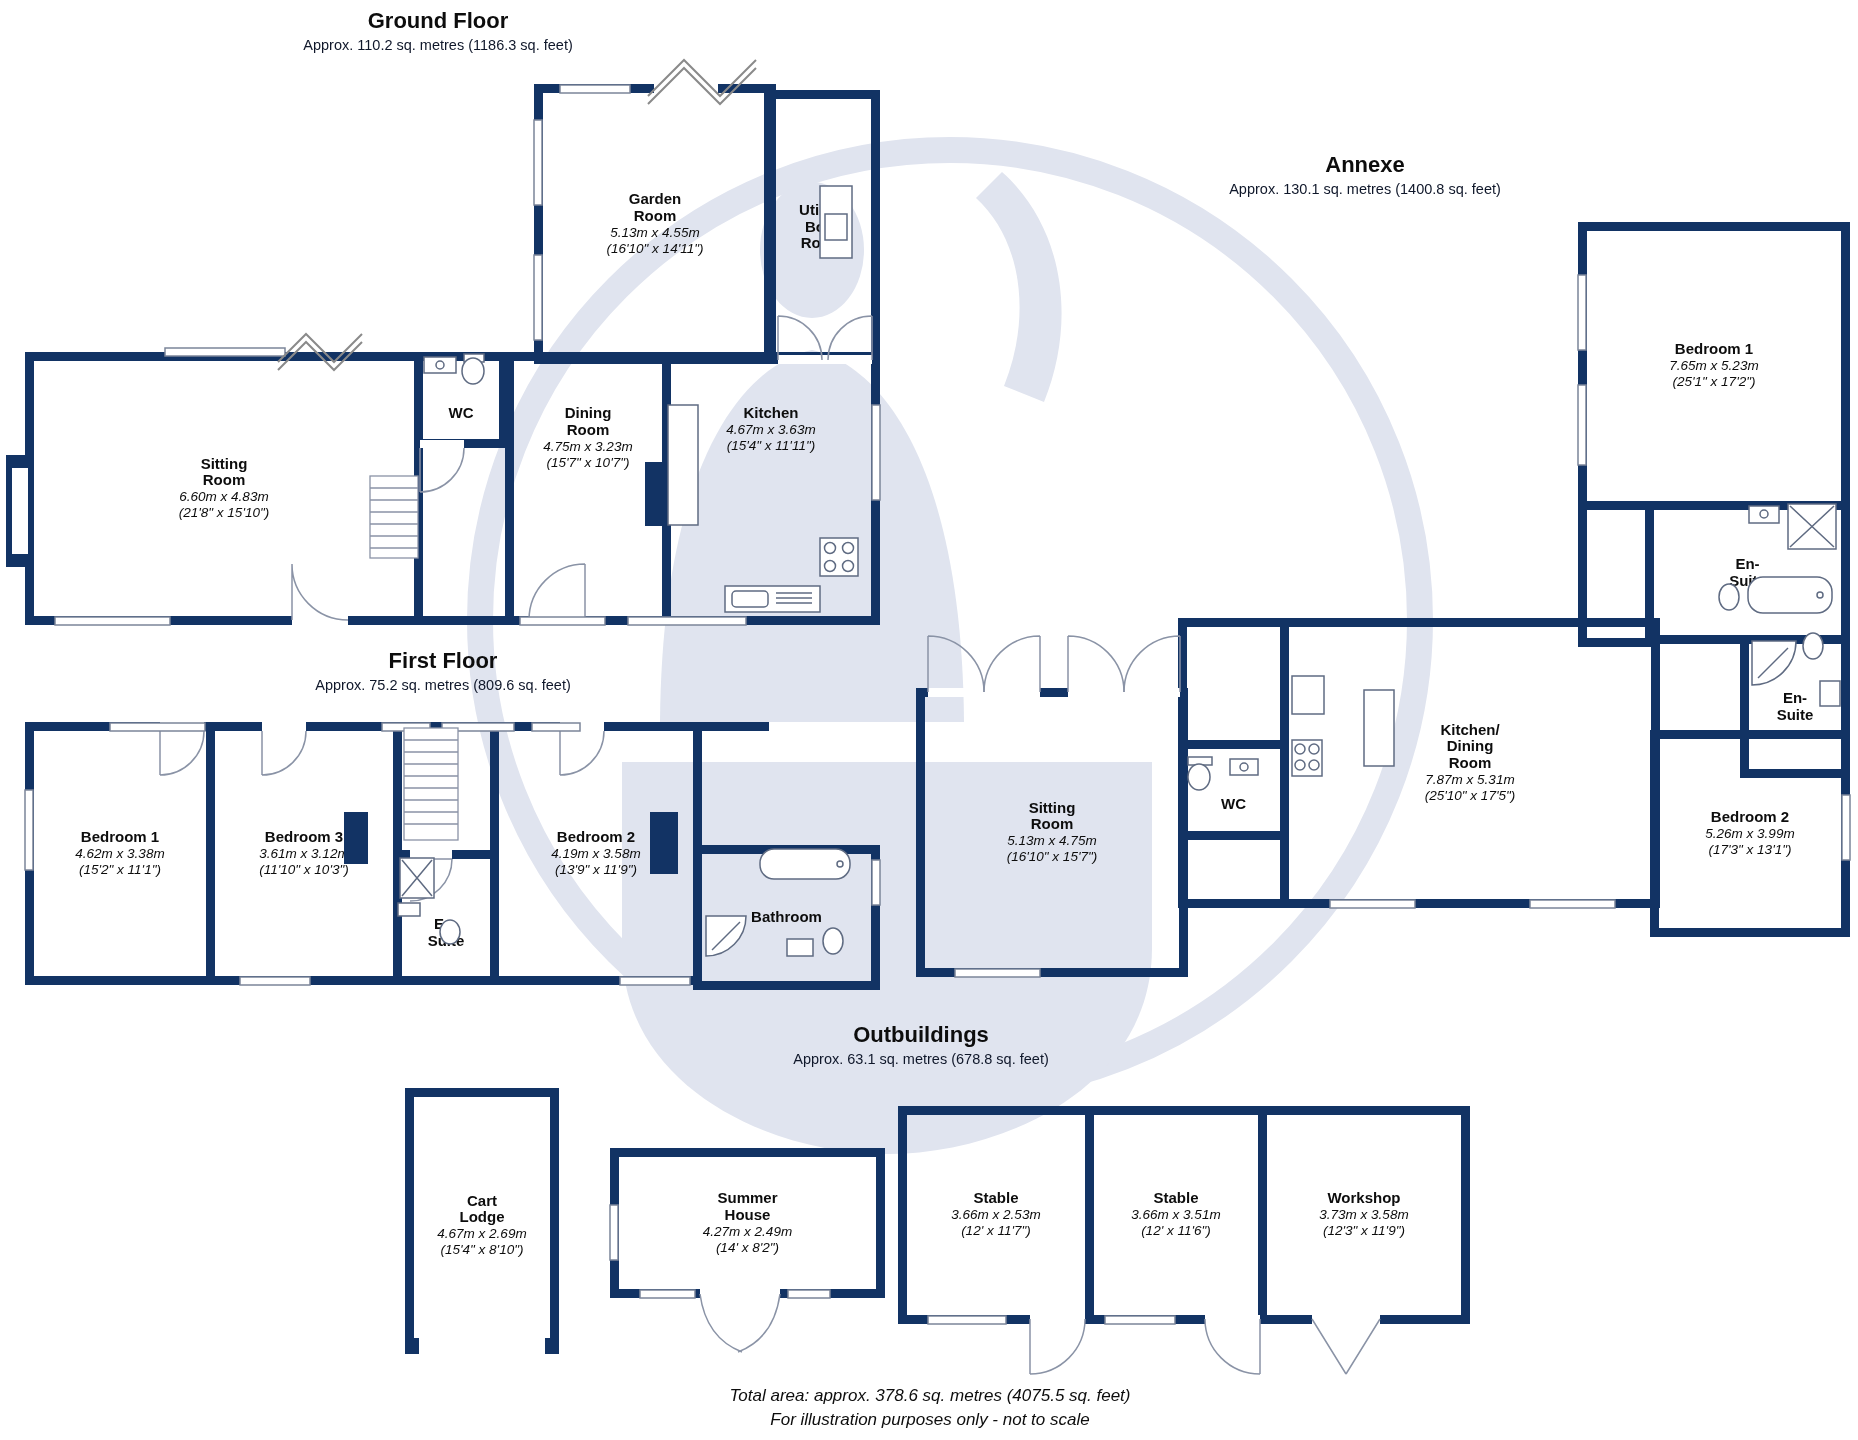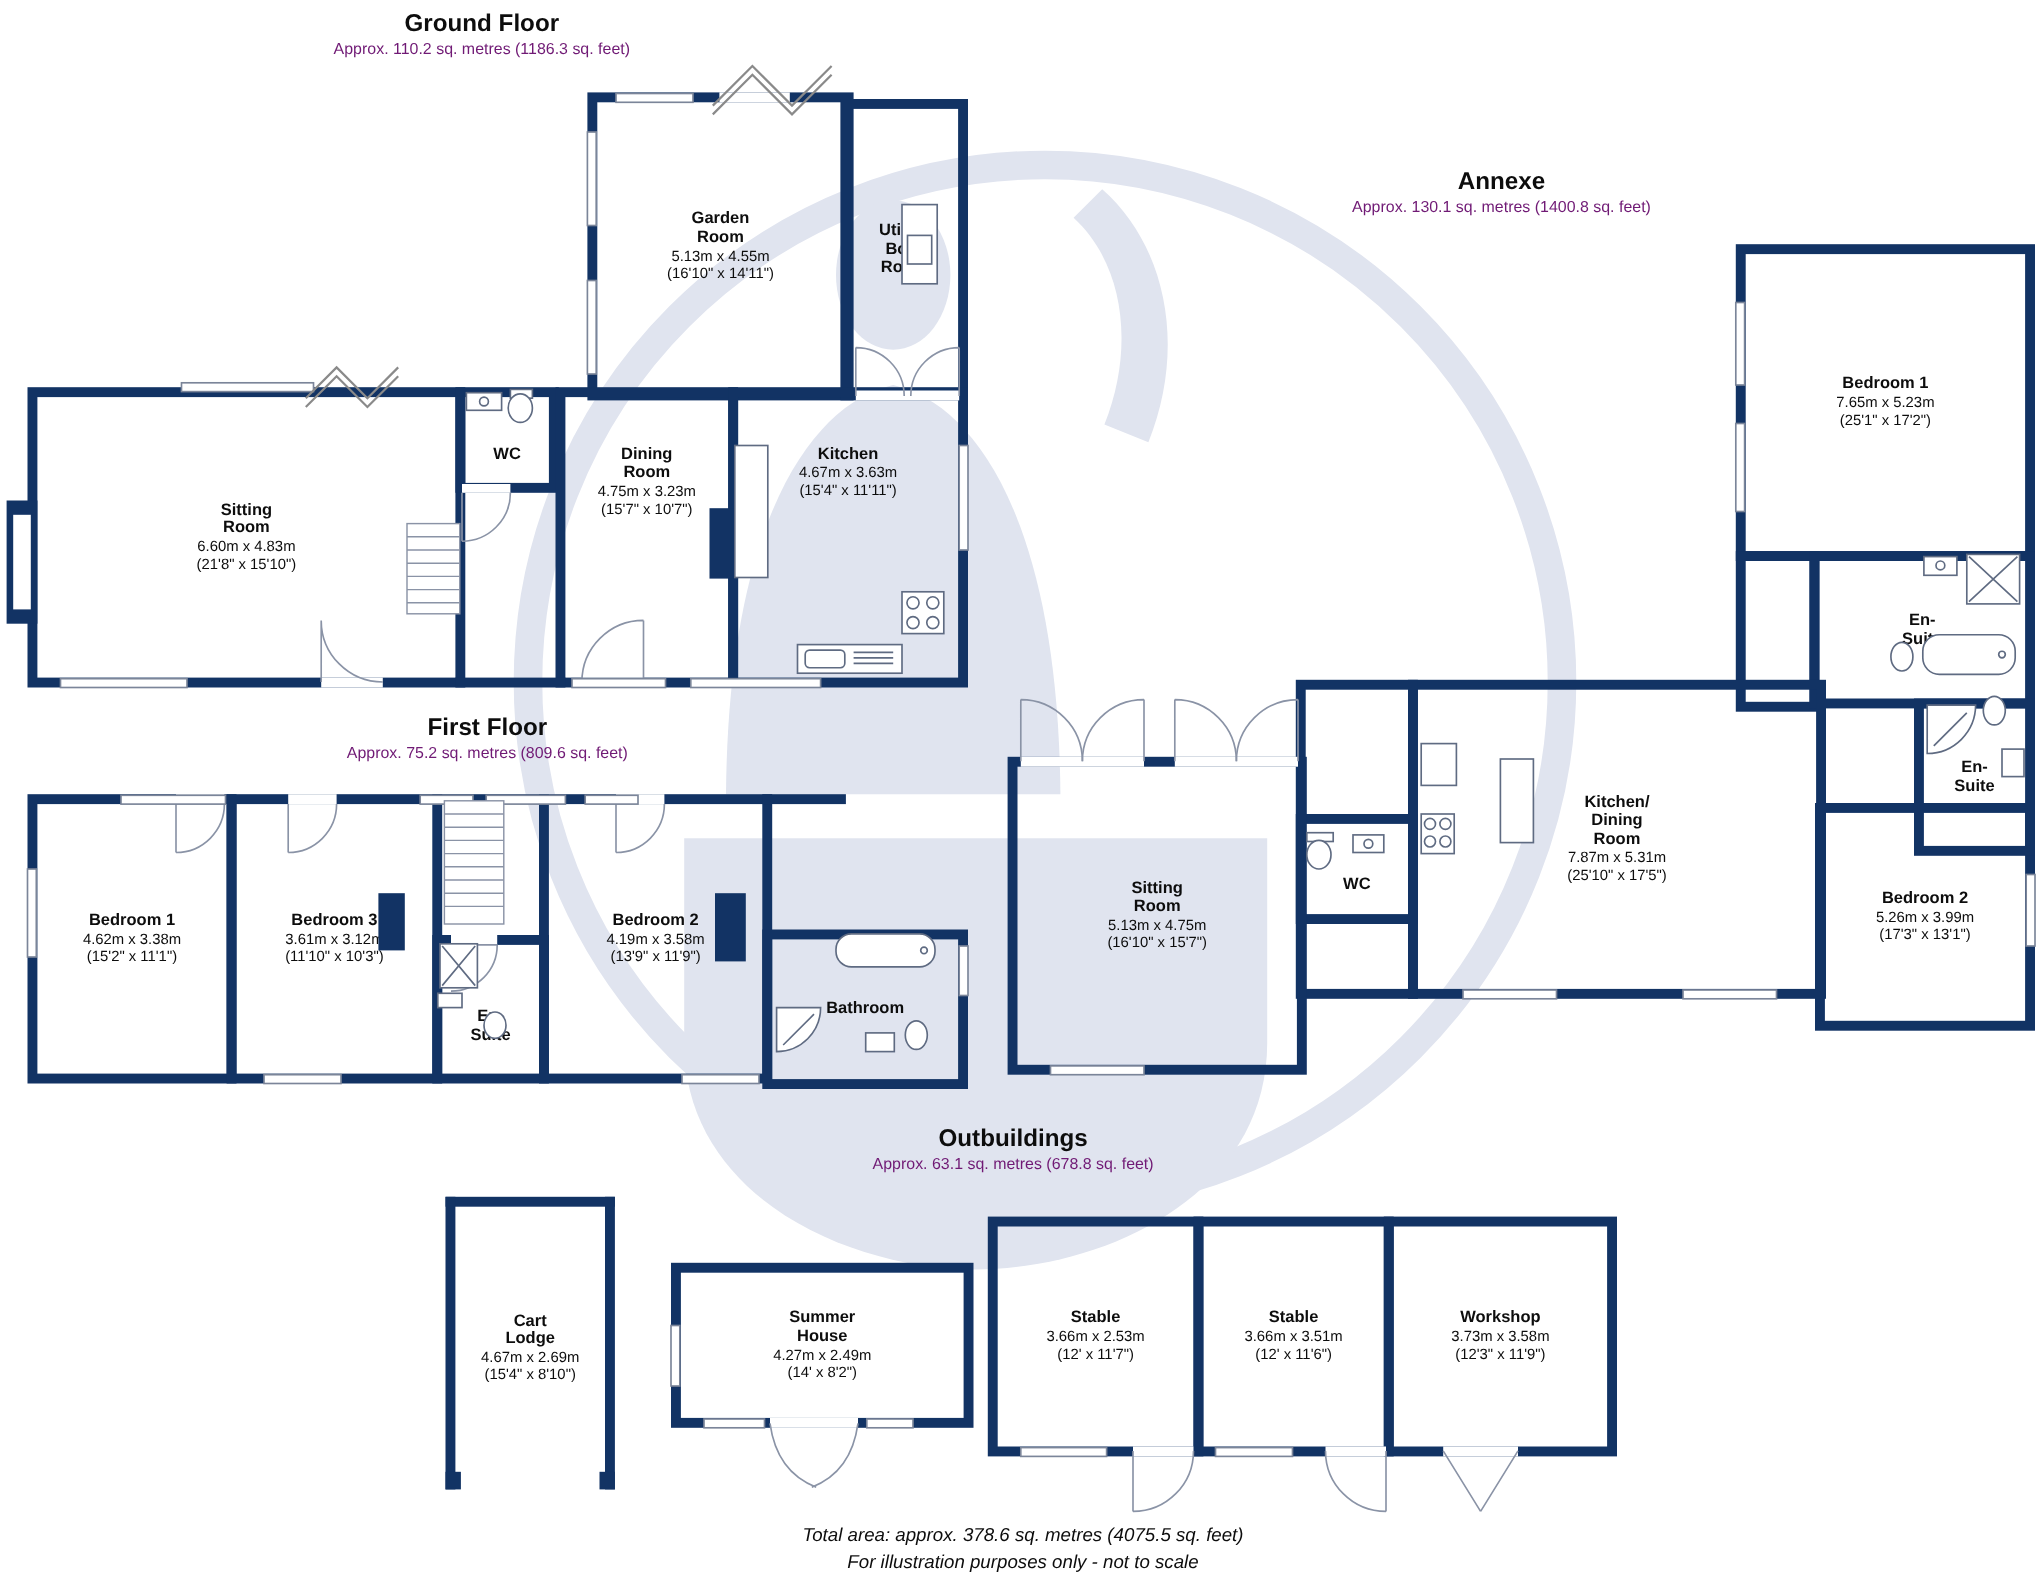--- a/index.html
+++ b/index.html
@@ -8,24 +8,24 @@
   .layer{position:absolute;left:0;top:0;width:1858px;height:1440px;pointer-events:none;}
   .wm{z-index:0;}
   .fx{z-index:2;}
   .room{position:absolute;border:9px solid #123364;box-sizing:border-box;z-index:1;
         display:flex;align-items:center;justify-content:center;text-align:center;background:transparent;}
   .room.noborder-bottom{border-bottom:none;}
   .room.lab-high{align-items:flex-start;}
   .room.lab-high .lab{margin-top:44px;}
   .lab{pointer-events:none;}
   .rname{display:block;font-weight:bold;font-size:15px;line-height:1.12;white-space:pre-line;color:#0d0d0d;}
-  .rdim{display:block;font-size:13.5px;line-height:1.2;color:#0d0d0d;}
+  .rdim{display:block;font-size:13.5px;line-height:1.2;color:#0d0d0d;font-style:italic;}
   .sect{position:absolute;z-index:3;text-align:center;}
   .stitle{font-size:22px;font-weight:bold;color:#0d0d0d;}
-  .ssub{font-size:14.5px;margin-top:3px;color:#701a75;}
+  .ssub{font-size:14.5px;margin-top:3px;color:#0f172a;}
   .footer{position:absolute;left:430px;top:1384px;width:1000px;text-align:center;z-index:3;
           font-size:17px;line-height:1.4;color:#0d0d0d;font-style:italic;}
 </style>
 </head>
 <body>
 
 <div class="plan">
 
   <svg class="layer wm" viewBox="0 0 1858 1440">
     <circle cx="950" cy="620" r="470" fill="none" stroke="#e0e4ef" stroke-width="26"></circle>

